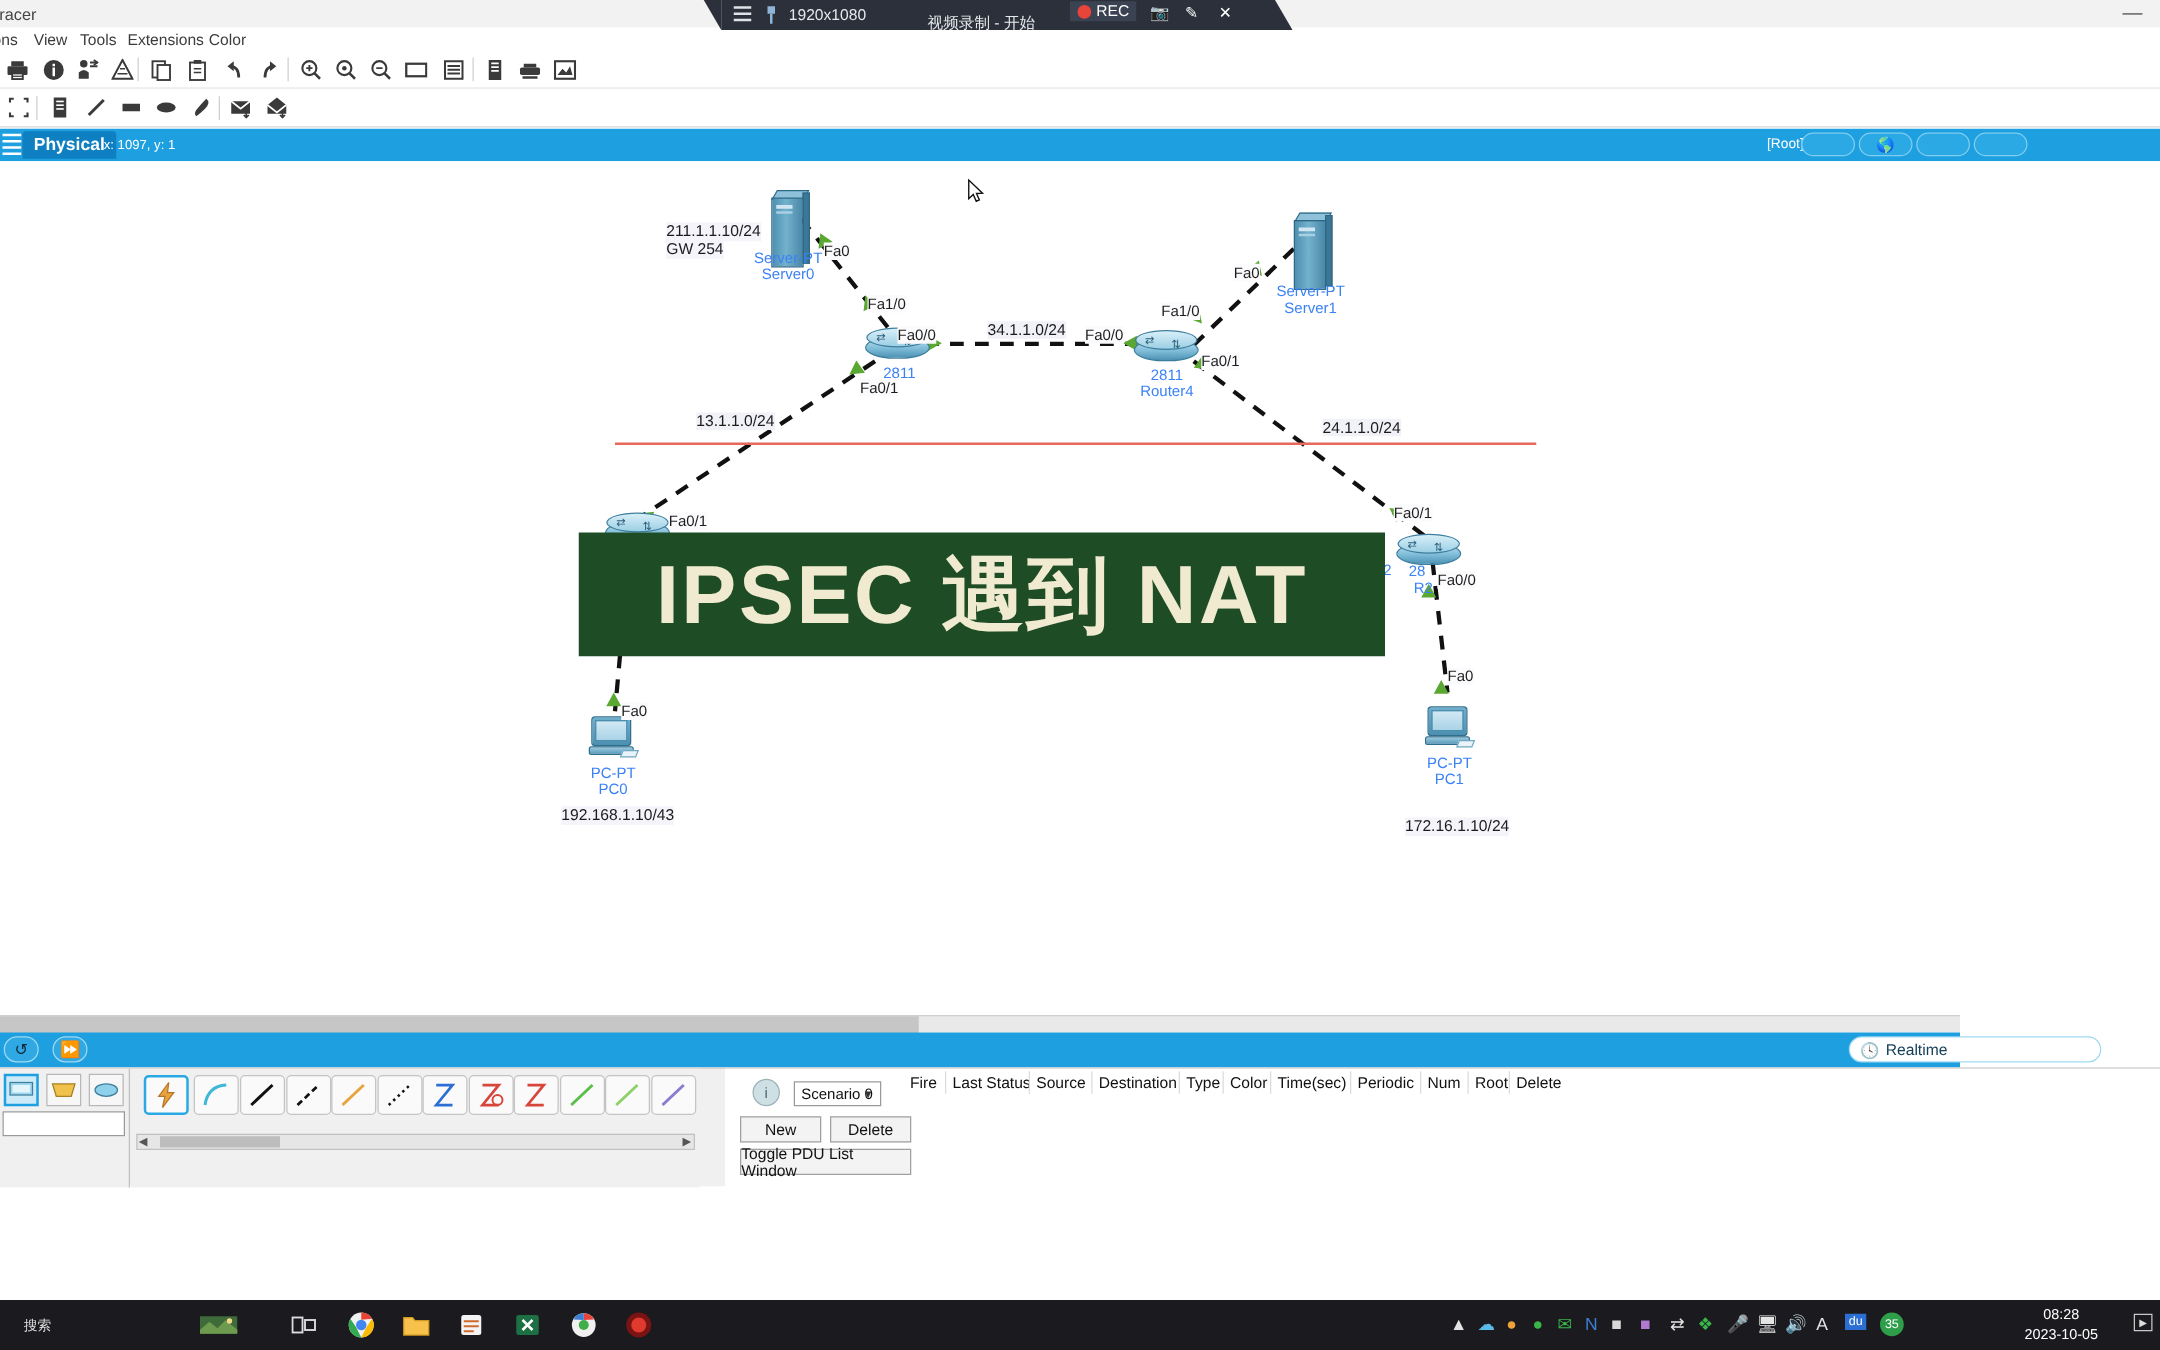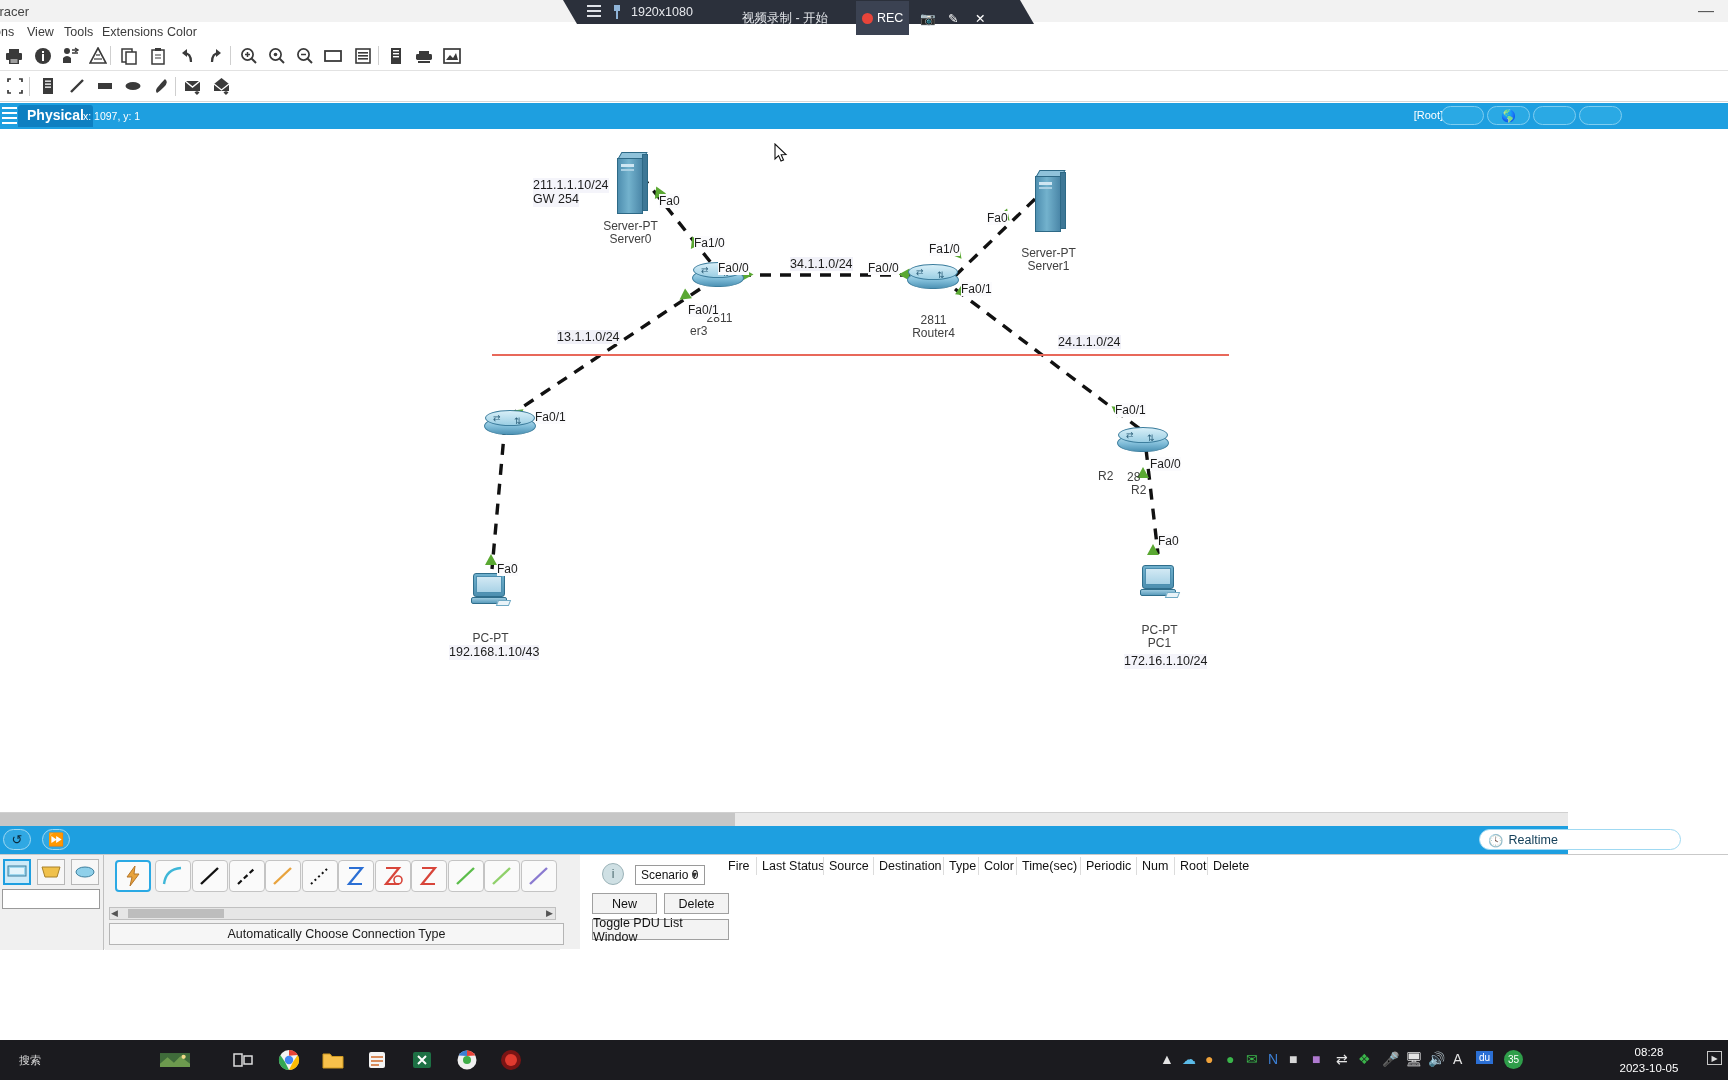--- a/index.html
+++ b/index.html
@@ -57,21 +57,21 @@
   .pt-pill .globe { position:absolute; left:50%; top:50%; transform:translate(-50%,-50%);
              font-size:12px; color:#fff; }
 
   
   .workspace {
     position:absolute; left:0; top:129px; width:1728px; height:766px;
     background:#ffffff; overflow:hidden;
   }
   .node { position:absolute; }
   .node-label { position:absolute; text-align:center; font-size:12px;
-                color:#404040; line-height:13px; white-space:nowrap;margin-top:20px; }
+                color:#3b82f6; line-height:13px; white-space:nowrap; }
   .iplabel { position:absolute; font-size:12.5px; color:#1c1c1c; line-height:15px;
              background:#f4f4fa; white-space:nowrap; }
   .iflabel { position:absolute; font-size:12px; color:#1c1c1c; white-space:nowrap;
              background:#fbfbfd; }
   .netlabel { position:absolute; font-size:12.5px; color:#1c1c1c; white-space:nowrap;
               background:#f1f1f8; }
   svg.wires { position:absolute; left:0; top:0; width:1728px; height:766px; }
 
   
   .srv { position:relative; width:34px; height:62px; }
@@ -217,21 +217,21 @@
   
   .rec-overlay { position:absolute; left:577px; top:0px; width:443px; height:24px;
              background:#2b303b; z-index:60; display:flex; align-items:center; }
   .rec-overlay .notch { position:absolute; left:-14px; top:0;
              width:0;height:0; border-top:24px solid #2b303b;
              border-left:14px solid transparent;}
   .rec-overlay .notch-r { position:absolute; right:-14px; top:0;
              width:0;height:0; border-bottom:24px solid #2b303b;
              border-right:14px solid transparent;}
   .rec-item { position:absolute; color:#e6e8ec; font-size:12.5px; white-space:nowrap;}
-  .rec-btn { position:absolute; top:1px; height:34px; display:flex; align-items:center;
+  .rec-btn { position:absolute; top:1px; height:16px; display:flex; align-items:center;
              gap:4px; padding:0 6px; color:#fff; font-size:12.5px; }
   .rec-btn.active { background:#3b4252; }
   .rec-dot { width:11px;height:11px;border-radius:50%;background:#e8443a; display:inline-block;}
 </style>
 </head>
 <body>
 
 <div id="root">
 
   <div class="pt-titlebar">
@@ -577,20 +577,23 @@
     <div class="iflabel" style="left:987px;top:82px">Fa0</div>
     <div class="iflabel" style="left:961px;top:153px">Fa0/1</div>
     <div class="iflabel" style="left:535px;top:281px">Fa0/1</div>
     <div class="iflabel" style="left:1115px;top:274px">Fa0/1</div>
     <div class="iflabel" style="left:1150px;top:328px">Fa0/0</div>
     <div class="iflabel" style="left:497px;top:433px">Fa0</div>
     <div class="iflabel" style="left:1158px;top:405px">Fa0</div>
 
     <div class="redline" style="left:492px;top:225px;width:737px"></div>
 
+    <div class="banner" style="left:463px;top:297px">
+      <span class="banner-text">IPSEC 遇到 NAT</span>
+    </div>
 
     <div class="cursor" style="left:774px;top:14px">
       <svg width="14" height="20" viewBox="0 0 14 20">
           <path d="M1 1 L1 16 L4.6 12.6 L7 18 L9.5 17 L7.2 11.8 L12 11.6 Z" fill="#fff" stroke="#111" stroke-width="1.1"></path>
         </svg>
     </div>
   </div>
 
   <div class="hscroll-outer">
     <div class="hscroll-thumb"></div>
@@ -688,21 +691,20 @@
         <svg width="24" height="22" viewBox="0 0 24 22">
             <path d="M3 19 L20 3" stroke="#8a7ad0" stroke-width="2.4"></path>
           </svg>
       </div>
 
       <div class="conn-scroll">
         <span class="lt">◀</span>
         <div class="thumb"></div>
         <span class="rt">▶</span>
       </div>
-      <div class="auto-choose">Automatically Choose Connection Type</div>
     </div>
 
     <div class="pdu-box">
       <div style="position:absolute;left:22px;top:8px;width:22px;height:22px;border-radius:50%;
                   background:#cfe0e4;border:1px solid #9bb3b8;display:flex;align-items:center;
                   justify-content:center;color:#4c6a70;font-size:12px">i</div>
       <div class="scn-select">
         <span>Scenario 0</span>
         <span class="chev">▼</span>
       </div>

